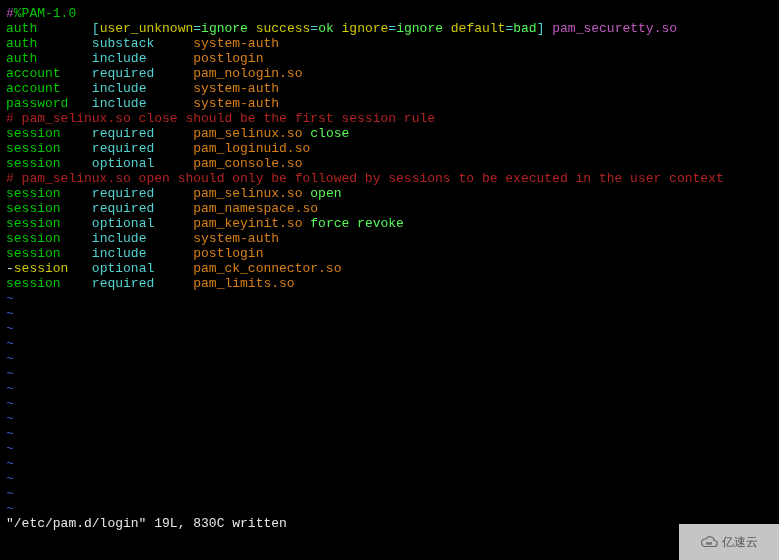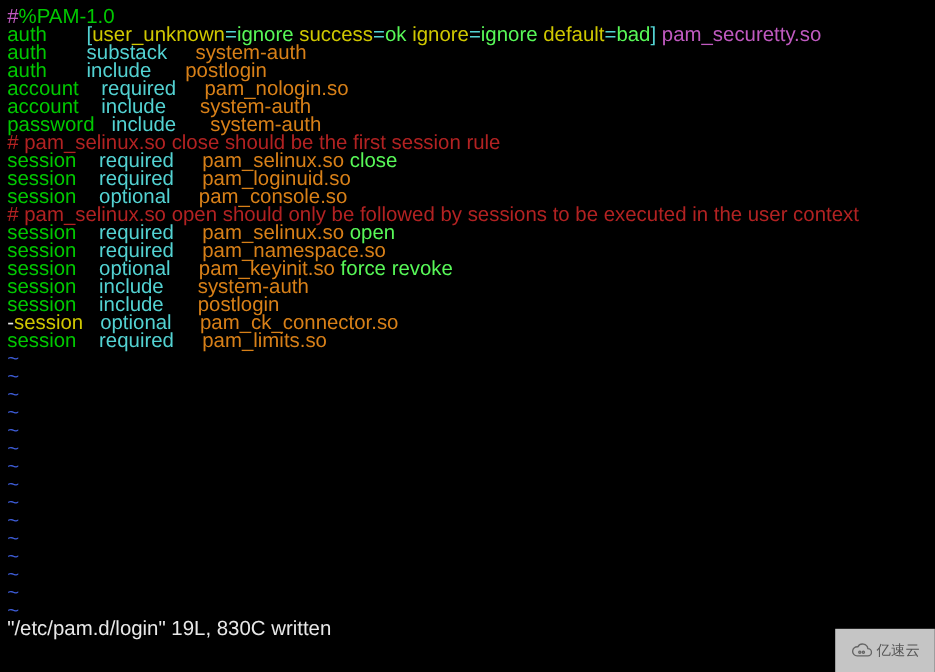--- a/index.html
+++ b/index.html
@@ -1,19 +1,19 @@
 <!DOCTYPE html>
 <html><head>
 <meta charset="utf-8">
 <style>
   html,body{margin:0;padding:0;background:#000;width:779px;height:560px;overflow:hidden}
-  pre.term{font-family:Liberation Sans, sans-serif;font-size:17px;line-height:15px;margin:0;padding:6px 8px 0 6px;white-space:pre;color:#ccc}
+  pre.term{font-family:Liberation Mono, monospace;font-size:13px;line-height:15px;margin:0;padding:6px 8px 0 6px;white-space:pre;color:#ccc}
   .c-mag{color:#c05ac0}.c-red{color:#b22222}.c-grn{color:#00c800}.c-grnb{color:#58f858}.c-cyn{color:#53d2d2}
   .c-yel{color:#d0c800}.c-blu{color:#3c5ad2}.c-org{color:#d88018}.c-wht{color:#e8e8e8}
-  .wm{position:absolute;right:0;bottom:0;width:83px;height:36px;background:rgba(240,240,240,.82);display:flex;align-items:center;justify-content:center;font:12px/1 sans-serif;color:#555}
+  .wm{position:absolute;right:0;bottom:0;width:100px;height:36px;background:rgba(240,240,240,.82);display:flex;align-items:center;justify-content:center;font:12px/1 sans-serif;color:#555}
   .wm svg{width:18px;height:18px;margin-right:4px;fill:none;stroke:#666;stroke-width:1.5}
 </style>
 </head>
 <body>
 
 <pre class="term" id="term"><span class="c-mag">#</span><span class="c-grn">%PAM-1.0</span>
 <span class="c-grn">auth       </span><span class="c-cyn">[</span><span class="c-yel">user_unknown</span><span class="c-cyn">=</span><span class="c-grnb">ignore</span> <span class="c-yel">success</span><span class="c-cyn">=</span><span class="c-grnb">ok</span> <span class="c-yel">ignore</span><span class="c-cyn">=</span><span class="c-grnb">ignore</span> <span class="c-yel">default</span><span class="c-cyn">=</span><span class="c-grnb">bad</span><span class="c-cyn">]</span> <span class="c-mag">pam_securetty.so</span>
 <span class="c-grn">auth       </span><span class="c-cyn">substack     </span><span class="c-org">system-auth</span>
 <span class="c-grn">auth       </span><span class="c-cyn">include      </span><span class="c-org">postlogin</span>
 <span class="c-grn">account    </span><span class="c-cyn">required     </span><span class="c-org">pam_nologin.so</span>

